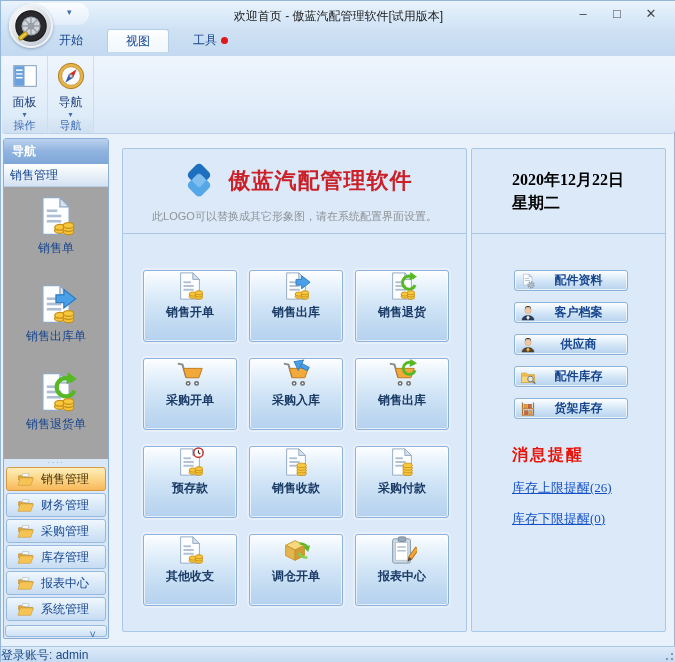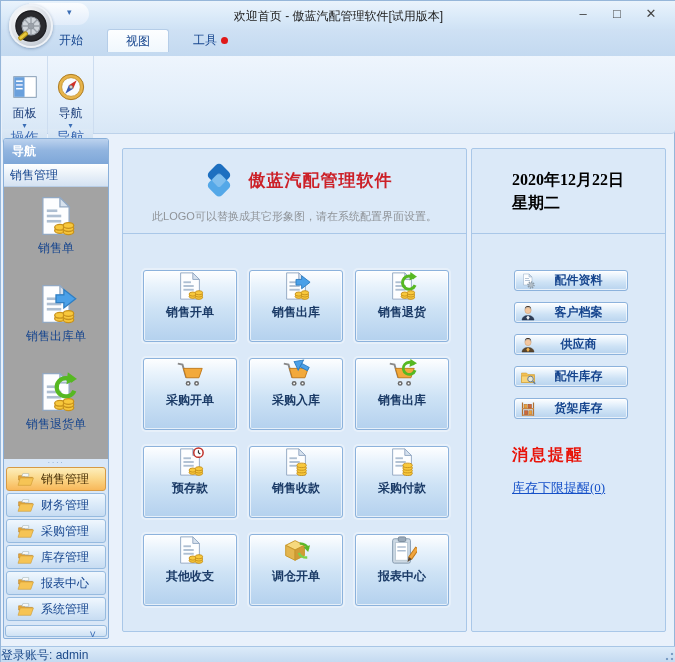--- a/index.html
+++ b/index.html
@@ -27,24 +27,24 @@
     background:linear-gradient(180deg,#cfe1f4,#c3d9f0); display:flex; align-items:flex-start; padding-left:40px; }
   .tab { height:23px; line-height:22px; padding:0 18px; color:#16458e; margin-right:6px; border-radius:3px 3px 0 0; cursor:pointer; position:relative; }
   .tab.active { background:linear-gradient(180deg,#fdfeff,#f0f7fd); border:1px solid #b5cde8; border-bottom:none; color:#16458e; }
   .tab-dot { display:inline-block; width:7px; height:7px; border-radius:50%; background:#e01818; margin-left:4px; vertical-align:middle; }
 
   
   .ribbon { position:absolute; left:1px; top:55px; width:673px; height:78px;
     background:linear-gradient(180deg,#eef5fd 0%,#e2eefa 60%,#d8e7f6 100%);
     border-bottom:1px solid #bdd2ea; border-radius:0 0 4px 4px; display:flex; }
   .rgroup { width:46px; height:100%; border-right:1px solid #cdddf0; display:flex; flex-direction:column; }
-  .rbtn { flex:1; display:flex; flex-direction:column; align-items:center; justify-content:flex-start; padding-top:5px; cursor:pointer; border-radius:3px;margin-top:11px; }
+  .rbtn { flex:1; display:flex; flex-direction:column; align-items:center; justify-content:flex-start; padding-top:5px; cursor:pointer; border-radius:3px; }
   .rbtn .lbl { color:#1a3c78; margin-top:3px; }
   .rbtn .caret { font-size:8px; color:#3a6db5; line-height:7px; }
-  .rgroup-label { height:15px; text-align:center; font-size:14px; color:#3e6db5;
+  .rgroup-label { height:15px; text-align:center; font-size:11px; color:#3e6db5;
     background:linear-gradient(180deg,#dce9f6,#cfe0f1); border-radius:0 0 4px 4px; }
 
   
   .sidebar { position:absolute; left:2px; top:137px; width:106px; height:501px;
     background:#d9e7f7; border:1px solid #8ab0da; border-radius:3px 3px 2px 2px; display:flex; flex-direction:column; }
   .sb-header { height:25px; line-height:25px; padding-left:8px; color:#fff; font-weight:bold;
     background:linear-gradient(180deg,#bcd2ee 0%,#92b5e0 45%,#7ea7d8 100%); border-radius:2px 2px 0 0; }
   .sb-section { height:23px; line-height:22px; padding-left:6px; color:#16458e;
     background:linear-gradient(180deg,#feffff,#d4e2f2); border-bottom:1px solid #b8cde6; cursor:pointer; }
   .sb-items { flex:0 0 250px; background:#a3a3a3; padding-top:8px; }
@@ -59,21 +59,21 @@
   .sb-bottom { height:20px; margin:2px 1px 1px 1px; border:1px solid #96badf; border-radius:3px;
     background:linear-gradient(180deg,#eef5fd,#cfe2f4); position:relative; cursor:pointer; }
   .sb-bottom .chev { position:absolute; right:10px; top:2px; color:#3a6db5; font-size:11px; }
 
   
   .panel { position:absolute; background:#dbe9f8; border:1px solid #a9c7e8; border-radius:2px; }
   .panel-left  { left:121px; top:147px; width:345px; height:484px; }
   .panel-right { left:470px; top:147px; width:195px; height:484px; }
   .logo-block { height:85px; border-bottom:1px solid #a9c7e8; display:flex; flex-direction:column; align-items:center; justify-content:center; }
   .logo-row { display:flex; align-items:center; gap:8px; }
-  .logo-title { font-size:17px; font-weight:bold; color:#cc2028; letter-spacing:1px; }
+  .logo-title { font-size:22px; font-weight:bold; color:#cc2028; letter-spacing:1px; }
   .logo-sub { font-size:11px; color:#8f9398; margin-top:6px; }
   .date-block { height:85px; border-bottom:1px solid #a9c7e8; display:flex; flex-direction:column; justify-content:center; padding-left:40px;
     font-family:"Liberation Serif","DejaVu Serif",serif; font-weight:bold; font-size:16px; color:#000; line-height:1.45; }
 
   .grid { position:absolute; left:20px; top:121px; display:grid; grid-template-columns:repeat(3,94px); grid-auto-rows:72px; gap:16px 12px; }
   .gbtn { border:1px solid #8cb2dc; border-radius:3px; cursor:pointer;
     background:linear-gradient(180deg,#fdfeff 0%,#e9f3fc 20%,#cde2f5 55%,#b4d1ee 100%);
     box-shadow:inset 0 0 0 1px rgba(255,255,255,.65), 0 0 0 2px rgba(255,255,255,.35);
     display:flex; flex-direction:column; align-items:center; gap:3px; }
   .gbtn .lbl { font-size:12px; font-weight:bold; color:#1a3a66; }
@@ -500,20 +500,21 @@
       </div>
       <div class="qbtn">
         <svg class="ic" width="16" height="16">
             <use href="#sym-shelf"></use>
           </svg>
         <span class="lbl">货架库存</span>
       </div>
     </div>
     <div class="messages">
       <div class="msg-title">消息提醒</div>
+      <a class="msg-link">库存上限提醒(26)</a>
       <a class="msg-link">库存下限提醒(0)</a>
     </div>
   </div>
 
   <div class="statusbar">
     <span>登录账号: admin</span>
     <div class="grip"></div>
   </div>
 
 </div>

